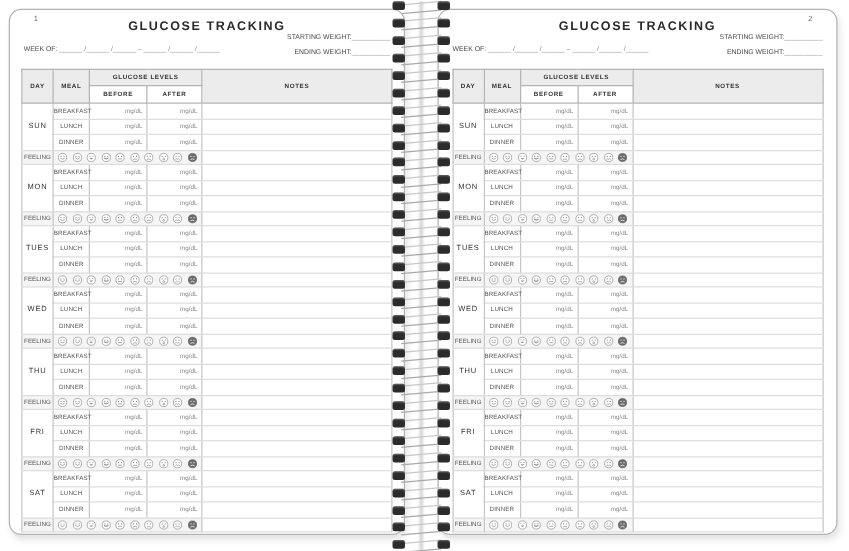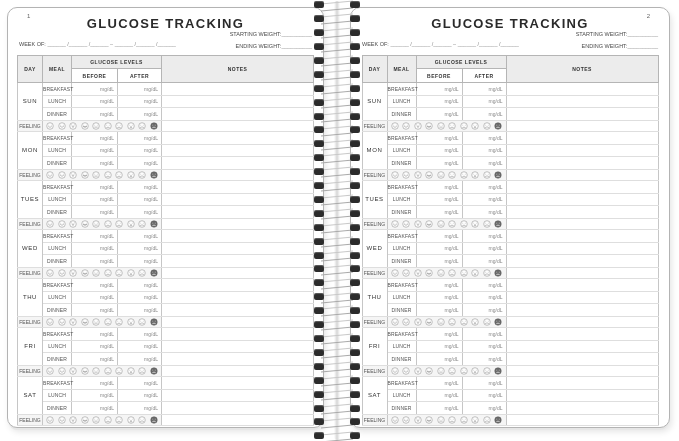--- a/index.html
+++ b/index.html
@@ -16,21 +16,21 @@
     box-shadow: 0 4px 0 -2px #e6e6e6, 2px 4px 6px rgba(0,0,0,0.10);
     z-index:1;
   }
   .page.left  { left:7px; }
   .page.right { left:350px; width:318px; }
 
   .page-head { position:relative; padding-top:8px; height:39px; }
   .pagenum { position:absolute; top:5px; font-size:6px; color:#666; }
   .page.left  .pagenum { left:19px; }
   .page.right .pagenum { right:19px; }
-  .title { text-align:center; font-size:13px; font-weight:bold; letter-spacing:1.3px; color:#2a2a2a; }
+  .title { text-align:center; font-size:10px; font-weight:bold; letter-spacing:1.3px; color:#2a2a2a; }
   .head-row { display:flex; justify-content:space-between; align-items:flex-start; padding:1px 11px 0; font-size:5.5px; color:#4a4a4a; }
   .week-line { margin-top:9px; white-space:nowrap; }
   .blank { color:#8a8a8a; }
   .weights { text-align:right; line-height:1; }
   .weights .wline { margin-bottom:6px; white-space:nowrap; }
 
   
   table.grid {
     border-collapse:collapse; table-layout:fixed;
     width:297px; margin:0 auto;

